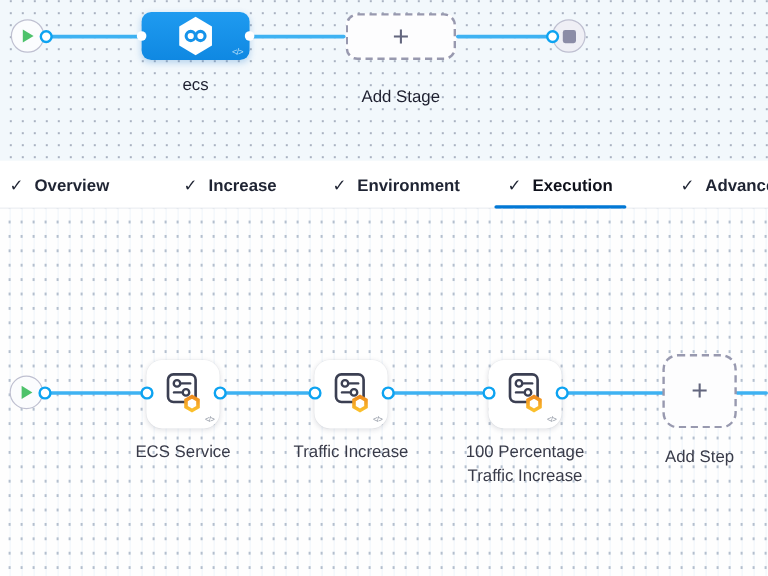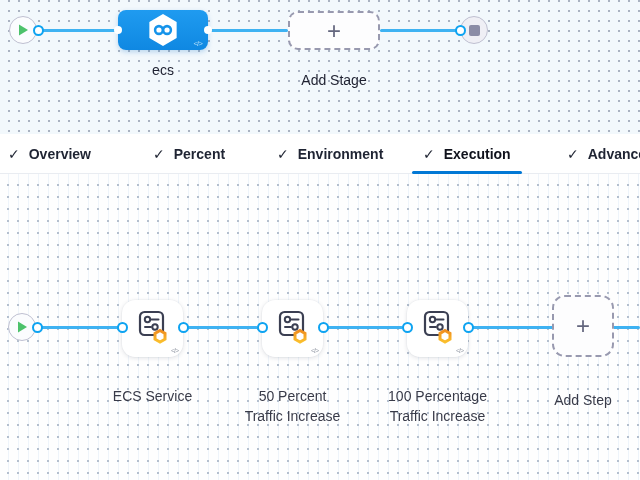--- a/index.html
+++ b/index.html
@@ -70,21 +70,21 @@
   .dashed-box {
     position:absolute; border:2px dashed #9899af; background:#fdfdfe;
     display:flex; align-items:center; justify-content:center; cursor:pointer; z-index:3;
   }
   .plus-glyph { font-size:24px; font-weight:300; color:#63667e; line-height:1; }
 
   .graph-label {
     position:absolute; text-align:center; font-size:14px; color:#1e2030; line-height:20px;
     white-space:nowrap;
   }
-  .step-label { color:#393b49;margin-top:20px; }
+  .step-label { color:#393b49; }
 
   .step-card {
     position:absolute; top:126px; width:61px; height:57px; border-radius:13px;
     background:#fff; z-index:3; cursor:pointer;
     box-shadow:0 1px 4px rgba(35,45,70,0.14), 0 0 0 0.5px rgba(35,45,70,0.04);
   }
   .step-card svg.step-icon { position:absolute; left:14px; top:9px; }
   .card-code { position:absolute; right:5px; bottom:3px; font-size:7px; color:#9aa0ab; letter-spacing:-1px; }
 </style>
 </head>
@@ -137,21 +137,21 @@
     <div class="ring" style="left:454.5px;top:24.5px"></div>
   </div>
 
   <div class="tabbar">
     <div class="tab" style="left:-3px">
       <span class="check">✓</span>
       <span class="tlabel">Overview</span>
     </div>
     <div class="tab" style="left:142px">
       <span class="check">✓</span>
-      <span class="tlabel">Percent</span>
+      <span class="tlabel">Increase</span>
     </div>
     <div class="tab" style="left:266px">
       <span class="check">✓</span>
       <span class="tlabel">Environment</span>
     </div>
     <div class="tab active" style="left:412px">
       <span class="check">✓</span>
       <span class="tlabel">Execution</span>
       <span class="underline"></span>
     </div>
@@ -199,21 +199,20 @@
         <circle cx="11.5" cy="10.5" r="2.7" fill="none" stroke="#3b3f52" stroke-width="2"></circle>
         <line x1="15.5" y1="10.5" x2="22.5" y2="10.5" stroke="#3b3f52" stroke-width="2" stroke-linecap="round"></line>
         <line x1="9" y1="18" x2="15" y2="18" stroke="#3b3f52" stroke-width="2" stroke-linecap="round"></line>
         <circle cx="19" cy="18" r="2.7" fill="none" stroke="#3b3f52" stroke-width="2"></circle>
         <path d="M24 21.5 L29 24.4 V30.2 L24 33.1 L19 30.2 V24.4 Z" fill="#fff" stroke="url(#hexgrad)" stroke-width="3"></path>
       </svg>
       <span class="card-code">&lt;/&gt;</span>
     </div>
     <div class="ring" style="left:317.5px;top:147.5px"></div>
     <div class="graph-label step-label" style="left:222.5px;top:192px;width:140px">
-      <div>50 Percent</div>
       <div>Traffic Increase</div>
     </div>
 
     <div class="ring" style="left:401.5px;top:147.5px"></div>
     <div class="step-card" style="left:407px">
       <svg class="step-icon" width="32" height="38" viewBox="0 0 32 38">
         <rect x="4" y="3" width="23" height="23" rx="4.5" fill="none" stroke="#3b3f52" stroke-width="2.2"></rect>
         <circle cx="11.5" cy="10.5" r="2.7" fill="none" stroke="#3b3f52" stroke-width="2"></circle>
         <line x1="15.5" y1="10.5" x2="22.5" y2="10.5" stroke="#3b3f52" stroke-width="2" stroke-linecap="round"></line>
         <line x1="9" y1="18" x2="15" y2="18" stroke="#3b3f52" stroke-width="2" stroke-linecap="round"></line>

